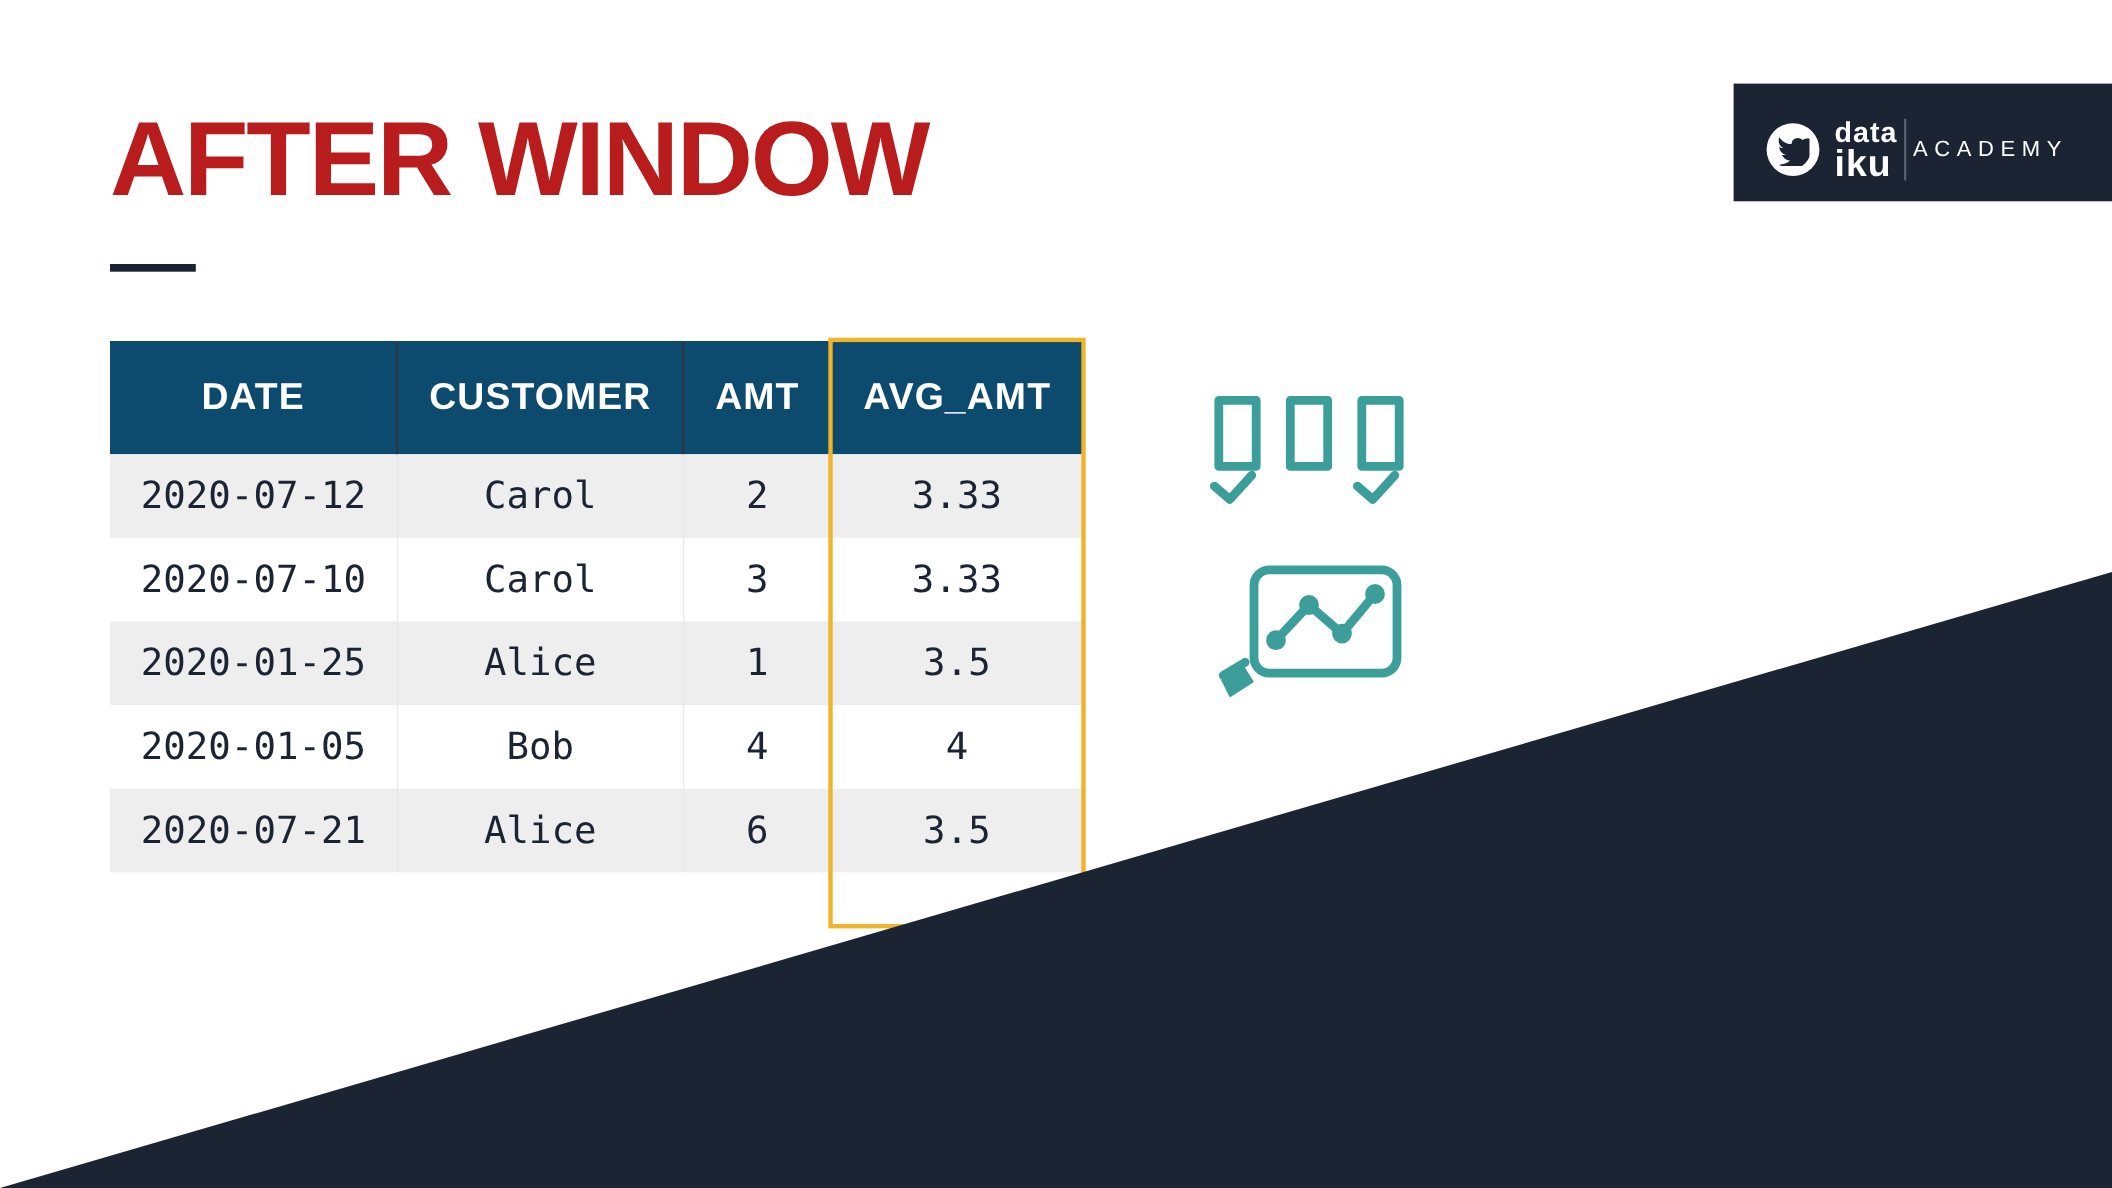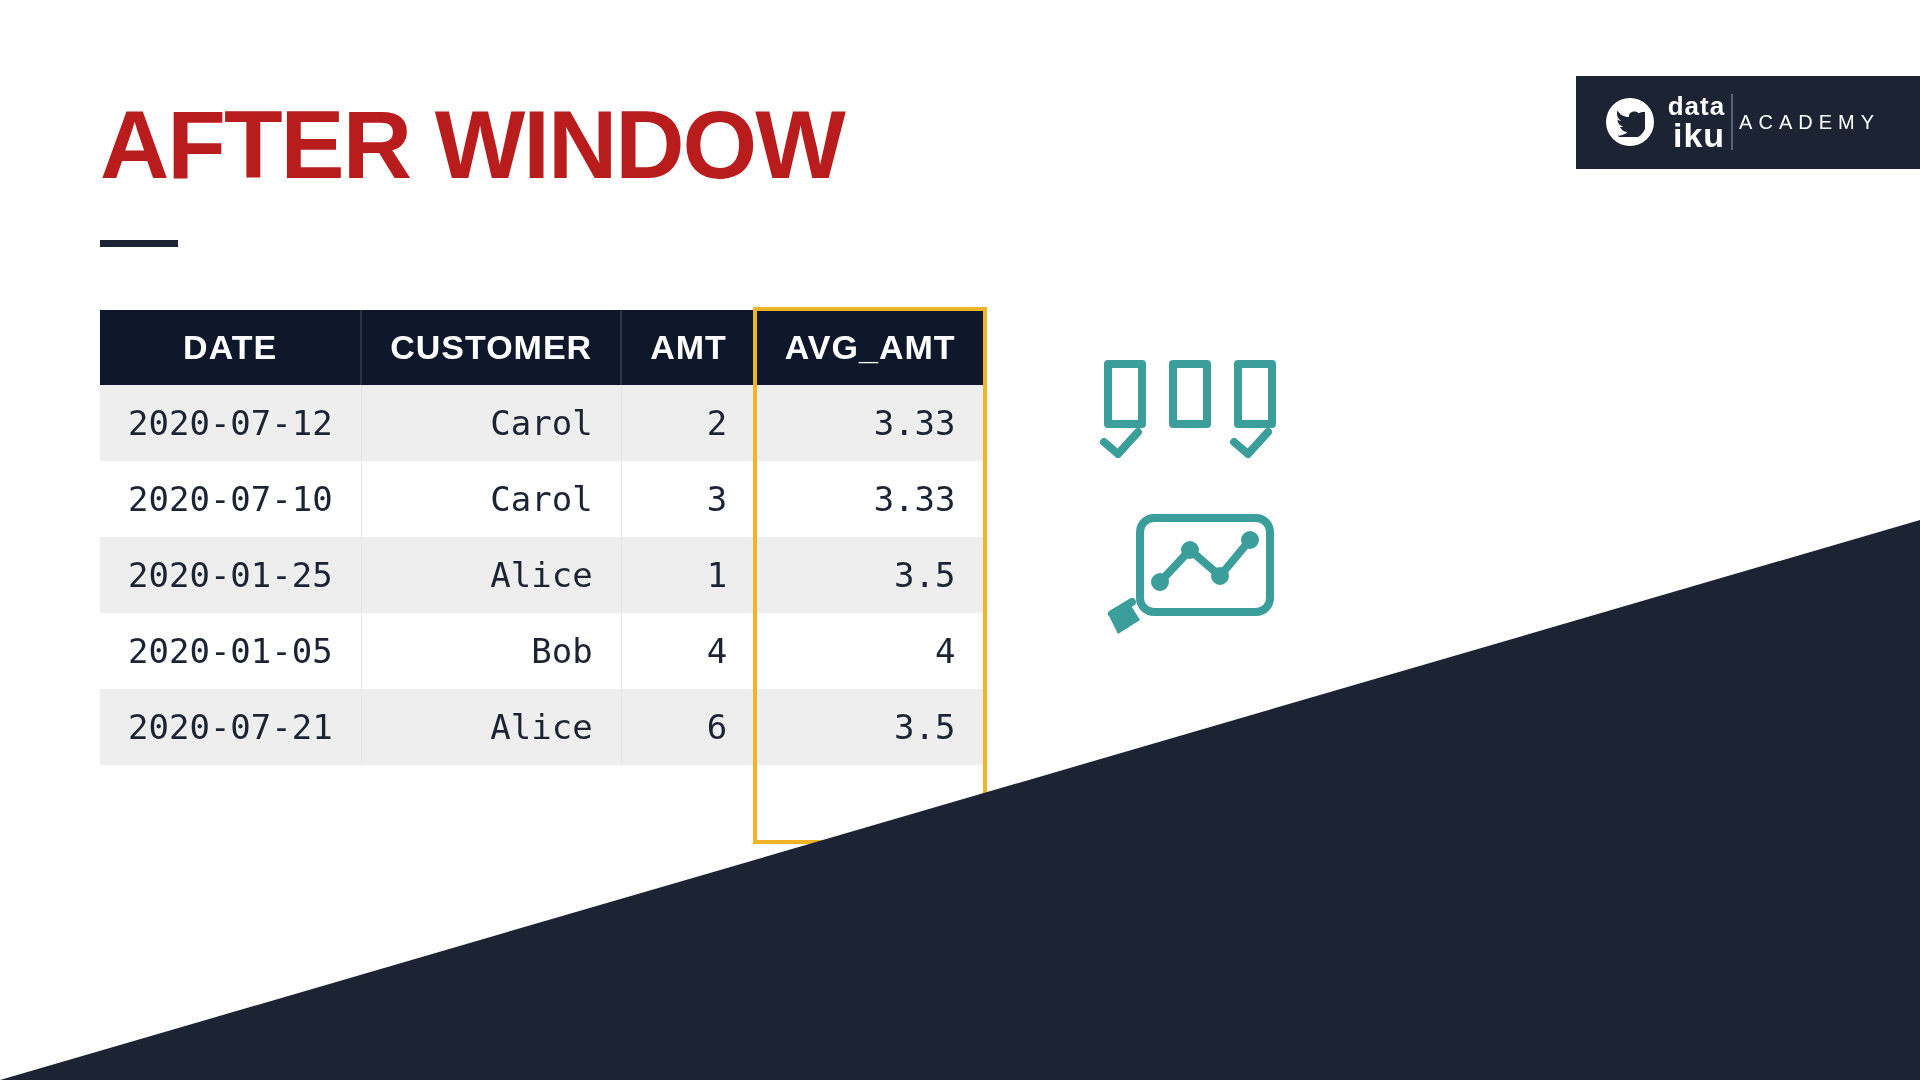--- a/index.html
+++ b/index.html
@@ -14,22 +14,21 @@
   
   .brand-badge {
     position: absolute;
     top: 76px;
     right: 0;
     background: #1c2434;
     color: #ffffff;
     display: flex;
     align-items: center;
     gap: 6px;
-    padding: 18px 40px 18px 30px;
-    text-align: right;
+    padding: 32px 40px 18px 30px;
   }
   .brand-badge .logo-combo {
     display: flex;
     align-items: center;
     gap: 14px;
   }
   .brand-badge .logo-mark {
     width: 48px; height: 48px;
     border-radius: 50%;
     background: #ffffff;
@@ -69,32 +68,32 @@
 
   
   .data-table {
     position: absolute;
     top: 310px;
     left: 100px;
     border-collapse: collapse;
     font-size: 34px;
   }
   .data-table th {
-    background: #0f172a;
+    background: #0c4a6e;
     color: #ffffff;
     font-family: "Arial Black", Arial, sans-serif;
     font-weight: 900;
     letter-spacing: 1px;
-    padding: 18px 28px;
+    padding: 32px 28px;
     border-right: 2px solid #2d3545;
     margin-left: 35px;
   }
   .data-table th:last-child { border-right: none; }
   .data-table td {
-    text-align: right;
+    text-align: center;
     padding: 18px 28px;
     font-family: "Menlo", "Consolas", monospace;
     color: #1c2434;
     border-right: 1px solid #e6e6e6;
   }
   .data-table td:last-child { border-right: none; }
   .data-table tbody tr:nth-child(odd) { background: #eeeeee; }
   .data-table tbody tr:nth-child(even) { background: #ffffff; }
 
   

